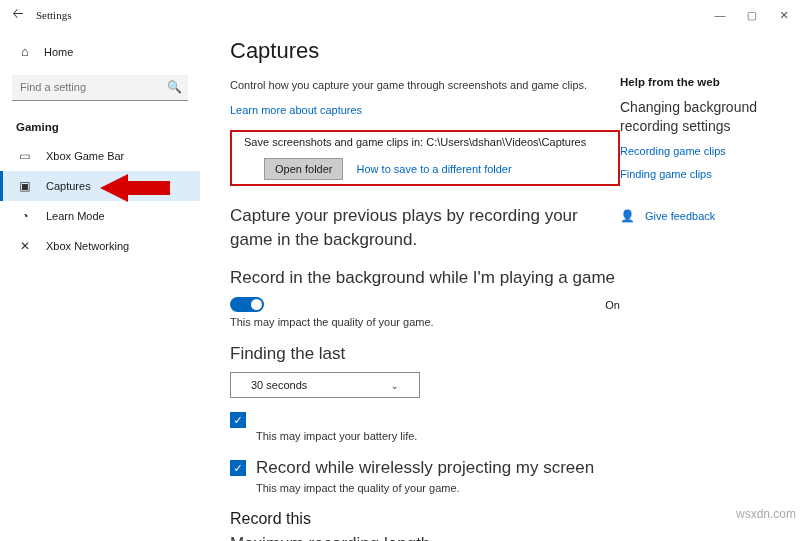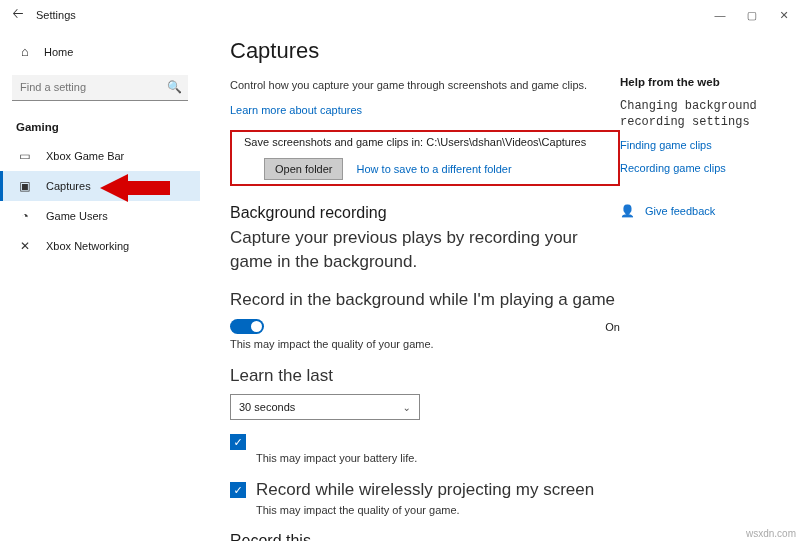--- a/index.html
+++ b/index.html
@@ -1,19 +1,19 @@
 <!DOCTYPE html>
 <html><head>
 <meta charset="utf-8">
 <style>
 * { box-sizing: border-box; margin: 0; padding: 0; font-family: "Segoe UI", Arial, sans-serif; }
 body { width: 800px; height: 541px; background: #fff; overflow: hidden; position: relative; font-size: 11px; color: #1a1a1a; }
 .titlebar { height: 30px; display: flex; align-items: center; padding: 0 8px; border-bottom: 1px solid transparent; }
 .titlebar .back { width: 20px; text-align: center; cursor: pointer; color: #333; font-size: 14px; }
-.titlebar .title { margin-left: 8px; font-size: 11px; }
+.titlebar .title { margin-left: 8px; font-size: 11px; font-family: Liberation Serif, serif; }
 .winbtns { position: absolute; right: 0; top: 0; display: flex; }
 .winbtns div { width: 32px; height: 30px; display: flex; align-items: center; justify-content: center; font-size: 11px; color: #555; cursor: pointer; }
 .layout { display: flex; height: calc(100% - 30px); }
 .sidebar { width: 200px; padding: 8px 0; display: flex; flex-direction: column; }
 .home-row { display: flex; align-items: center; padding: 6px 16px; cursor: pointer; }
 .home-row .icon { width: 18px; text-align: center; margin-right: 10px; font-size: 13px; }
 .search { margin: 10px 12px 14px 12px; position: relative; }
 .search input { width: 100%; height: 26px; border: none; border-bottom: 1px solid #888; background: #f3f3f3; padding: 0 26px 1px 8px; font-size: 11px; outline: none; }
 .search .sicon { position: absolute; right: 6px; top: 5px; font-size: 12px; color: #555; }
 .section-title { font-weight: 600; padding: 6px 16px 8px; font-size: 11.5px; }
@@ -33,30 +33,30 @@
 .box .line1 { font-size: 11px; margin-bottom: 10px; }
 .btn { display: inline-block; background: #ccc; border: 1px solid #999; padding: 4px 10px; font-size: 11px; cursor: pointer; margin-right: 10px; margin-left: 20px; }
 h2.sub { font-weight: 400; font-size: 16px; margin-bottom: 4px; }
 .smalltext { font-size: 17px; color: #333; line-height:1.4; }
 .block { margin-top: 14px; }
 .toggle { display: flex; align-items: center; margin: 8px 0 4px; justify-content: space-between; }
 .toggle .switch { width: 34px; height: 15px; background: #0067c0; border-radius: 8px; position: relative; cursor: pointer; }
 .toggle .switch::after { content:""; position:absolute; right:2px; top:2px; width:11px; height:11px; background:#fff; border-radius:50%; }
 .toggle .lbl { margin-left: 10px; font-size:11px;}
 .hint { font-size: 11px; color: #333; margin-top: 2px; }
-.select { width: 190px; border:1px solid #888; height:26px; display:flex; align-items:center; justify-content:space-between; padding:0 8px; margin-top:6px; font-size:11px; cursor:pointer; background:#fff;}
+.select { width: 190px; border:1px solid #888; height:26px; display:flex; align-items:center; justify-content:space-between; padding:0 20px; margin-top:6px; font-size:11px; cursor:pointer; background:#fff;}
 .chev { font-size: 10px; color:#555; }
 .check-row { display:flex; align-items:center; margin-top: 14px; }
 .check { width:16px; height:16px; background:#0067c0; display:flex; align-items:center; justify-content:center; color:#fff; font-size:11px; margin-right:10px; cursor:pointer;}
 .aside h3 { font-size: 11.5px; font-weight:600; margin-bottom: 10px; }
 .aside .alink { display:block; margin-bottom: 8px; color:#0067c0; font-size:11px; cursor:pointer; line-height: 1.35;}
-.aside .plaintext { display:block; margin-bottom: 8px; color:#333; font-size:12px; line-height:1.35;font-family:Liberation Mono, monospace;}
+.aside .plaintext { display:block; margin-bottom: 8px; color:#333; font-size:14px; line-height:1.35;}
 .feedback { margin-top: 28px; display:flex; align-items:center; }
 .feedback .icon { margin-right: 10px; font-size: 12px;}
-.watermark { position:absolute; right:4px; bottom:2px; font-size:10px; color:#aaa; }
+.watermark { position:absolute; right:4px; bottom:20px; font-size:12px; color:#aaa; }
 </style>
 </head>
 <body>
 
 <div class="titlebar">
   <div class="back">🡠</div>
   <div class="title">Settings</div>
   <div class="winbtns">
     <div>—</div>
     <div>▢</div>
@@ -79,21 +79,21 @@
     <div class="nav-item">
       <span class="icon">▭</span>
       <span>Xbox Game Bar</span>
     </div>
     <div class="nav-item active">
       <span class="icon">▣</span>
       <span>Captures</span>
     </div>
     <div class="nav-item">
       <span class="icon">◔</span>
-      <span>Game Users</span>
+      <span>Learn Mode</span>
     </div>
     <div class="nav-item">
       <span class="icon">✕</span>
       <span>Xbox Networking</span>
     </div>
   </div>
 
   <div class="arrow">
     <svg viewBox="0 0 70 36">
         <polygon points="0,18 28,4 28,11 70,11 70,25 28,25 28,32" fill="#d60000"></polygon>
@@ -105,34 +105,33 @@
       <h1 class="page">Captures</h1>
       <div class="desc">Control how you capture your game through screenshots and game clips.</div>
       <div style="margin-top:10px"><span class="link">Learn more about captures</span></div>
 
       <div class="box">
         <div class="line1">Save screenshots and game clips in: C:\Users\dshan\Videos\Captures</div>
         <span class="btn">Open folder</span>
         <span class="link">How to save to a different folder</span>
       </div>
 
-      <h2 class="sub">Background recording</h2>
       <div class="smalltext">Capture your previous plays by recording your game in the background.</div>
 
       <div class="block">
         <div class="smalltext">Record in the background while I'm playing a game</div>
         <div class="toggle">
           <div class="switch"></div>
           <div class="lbl">On</div>
         </div>
         <div class="hint">This may impact the quality of your game.</div>
       </div>
 
       <div class="block">
-        <div class="smalltext">Learn the last</div>
+        <div class="smalltext">Finding the last</div>
         <div class="select">
           <span>30 seconds</span>
           <span class="chev">⌄</span>
         </div>
       </div>
 
       <div class="check-row">
         <div class="check">✓</div>
       </div>
       <div class="hint" style="margin-left:26px">This may impact your battery life.</div>
@@ -147,22 +146,22 @@
       <div class="smalltext">Maximum recording length</div>
       <div class="select">
         <span>2 hours</span>
         <span class="chev">⌄</span>
       </div>
     </div>
 
     <div class="aside">
       <h3>Help from the web</h3>
       <span class="plaintext">Changing background recording settings</span>
+      <span class="alink">Recording game clips</span>
       <span class="alink">Finding game clips</span>
-      <span class="alink">Recording game clips</span>
       <div class="feedback">
         <span class="icon">👤</span>
         <span class="link">Give feedback</span>
       </div>
     </div>
   </div>
 </div>
 
 <div class="watermark">wsxdn.com</div>
 

